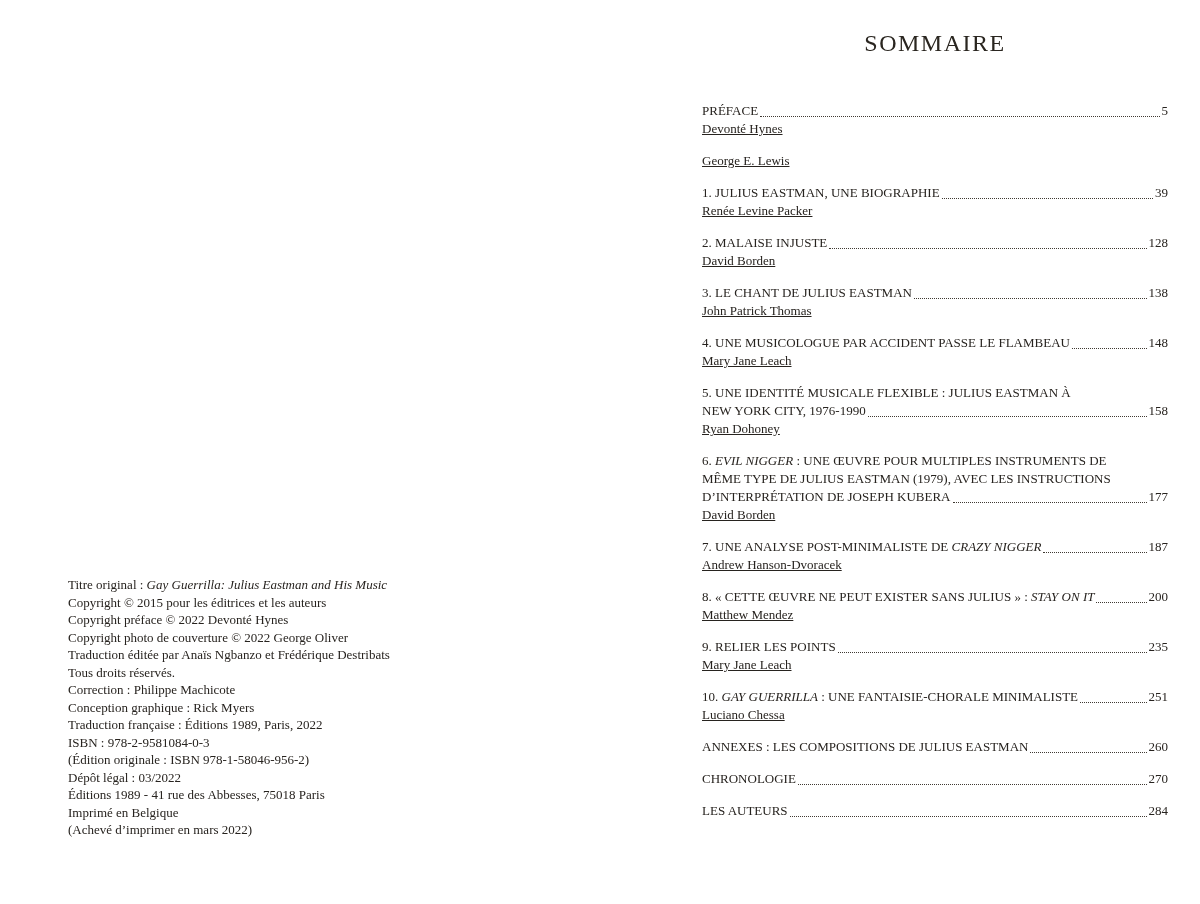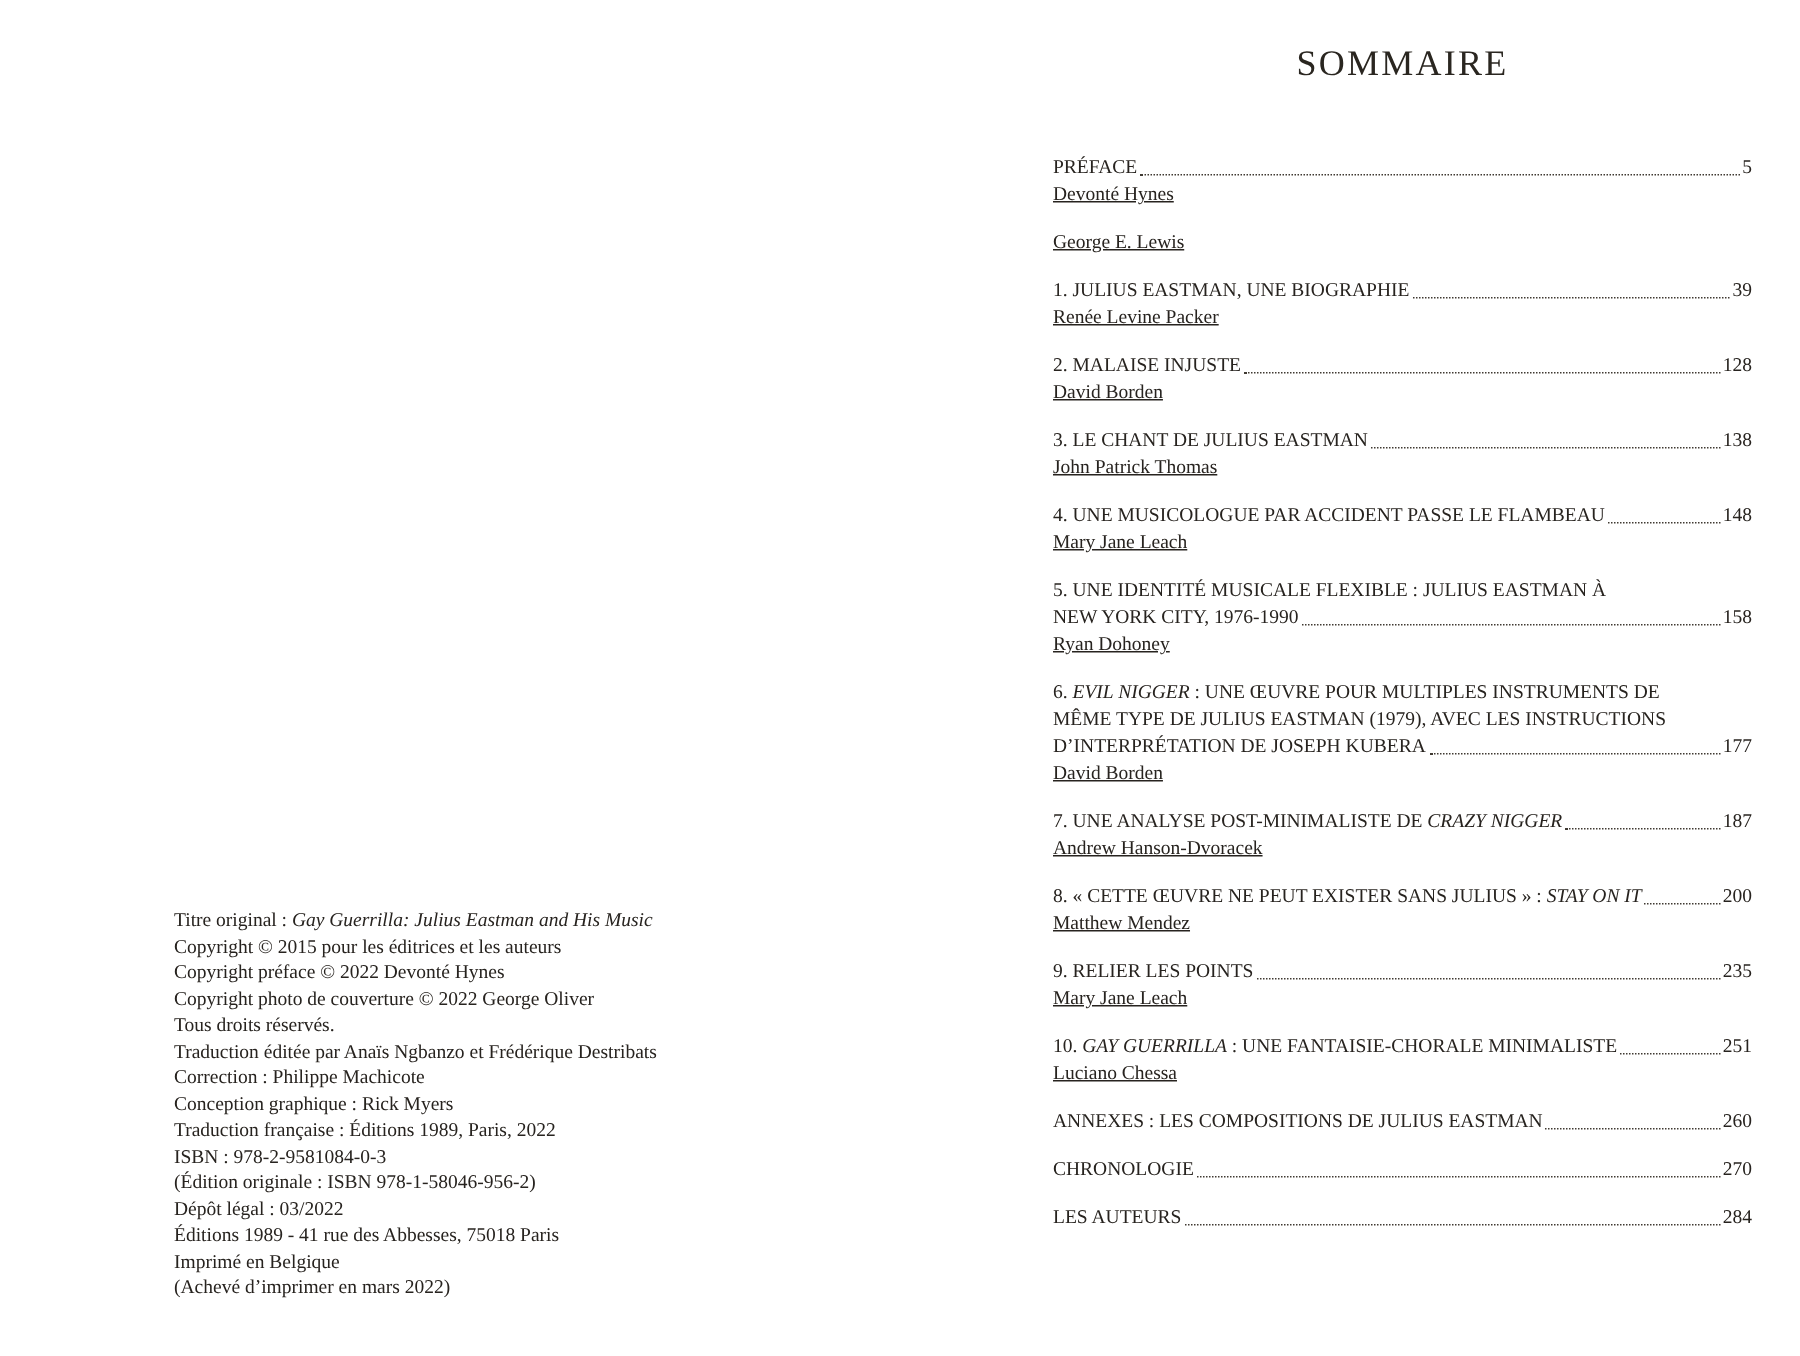--- a/index.html
+++ b/index.html
@@ -12,25 +12,24 @@
     font-family: "Liberation Serif", "DejaVu Serif", serif;
     color: #27231f;
     -webkit-font-smoothing: antialiased;
   }
   .it { font-style: italic; }
 
   
   .colophon {
     position: absolute;
     left: 68px;
-    top: 604px;
+    top: 576px;
     width: 420px;
     font-size: 13px;
     line-height: 17.5px;
-    margin-left: 48px;
   }
   .colophon-line { white-space: nowrap; }
 
   
   .right-col {
     position: absolute;
     left: 670px;
     top: 0;
     width: 466px;
     height: 768px;
@@ -70,22 +69,22 @@
 <body>
 
 <div class="spread">
 
   <div class="left-page">
     <div class="colophon" id="colophon">
         <div class="colophon-line"><span>Titre original : </span><span class="it">Gay Guerrilla: Julius Eastman and His Music</span></div>
         <div class="colophon-line"><span>Copyright © 2015 pour les éditrices et les auteurs</span></div>
         <div class="colophon-line"><span>Copyright préface © 2022 Devonté Hynes</span></div>
         <div class="colophon-line"><span>Copyright photo de couverture © 2022 George Oliver</span></div>
+        <div class="colophon-line"><span>Traduction éditée par Anaïs Ngbanzo et Frédérique Destribats</span></div>
         <div class="colophon-line"><span>Tous droits réservés.</span></div>
-        <div class="colophon-line"><span>Traduction éditée par Anaïs Ngbanzo et Frédérique Destribats</span></div>
         <div class="colophon-line"><span>Correction : Philippe Machicote</span></div>
         <div class="colophon-line"><span>Conception graphique : Rick Myers</span></div>
         <div class="colophon-line"><span>Traduction française : Éditions 1989, Paris, 2022</span></div>
         <div class="colophon-line"><span>ISBN : 978-2-9581084-0-3</span></div>
         <div class="colophon-line"><span>(Édition originale : ISBN 978-1-58046-956-2)</span></div>
         <div class="colophon-line"><span>Dépôt légal : 03/2022</span></div>
         <div class="colophon-line"><span>Éditions 1989 - 41 rue des Abbesses, 75018 Paris</span></div>
         <div class="colophon-line"><span>Imprimé en Belgique</span></div>
         <div class="colophon-line"><span>(Achevé d’imprimer en mars 2022)</span></div>
       </div>

